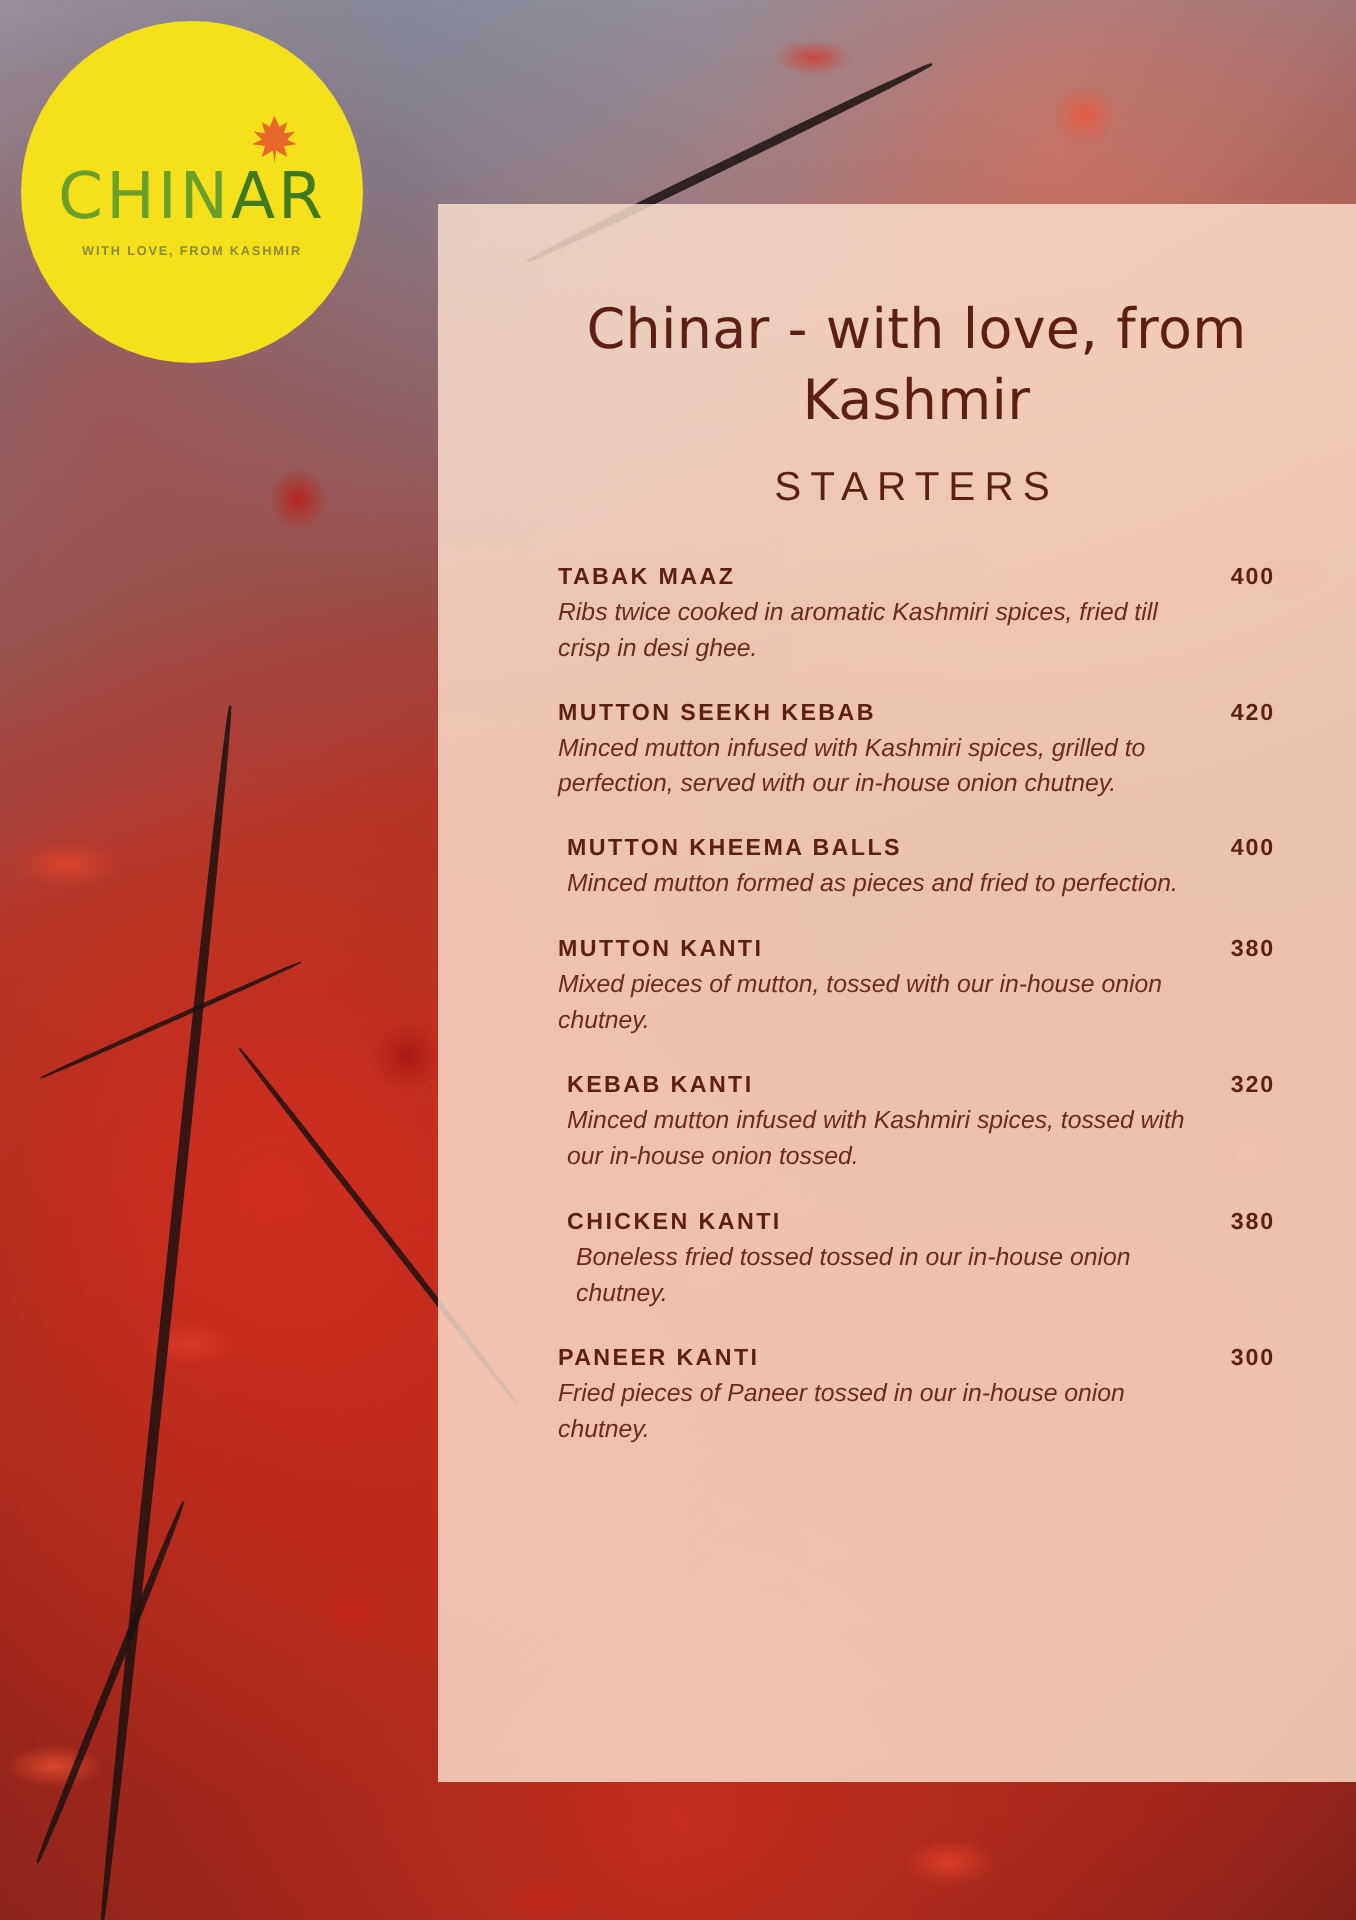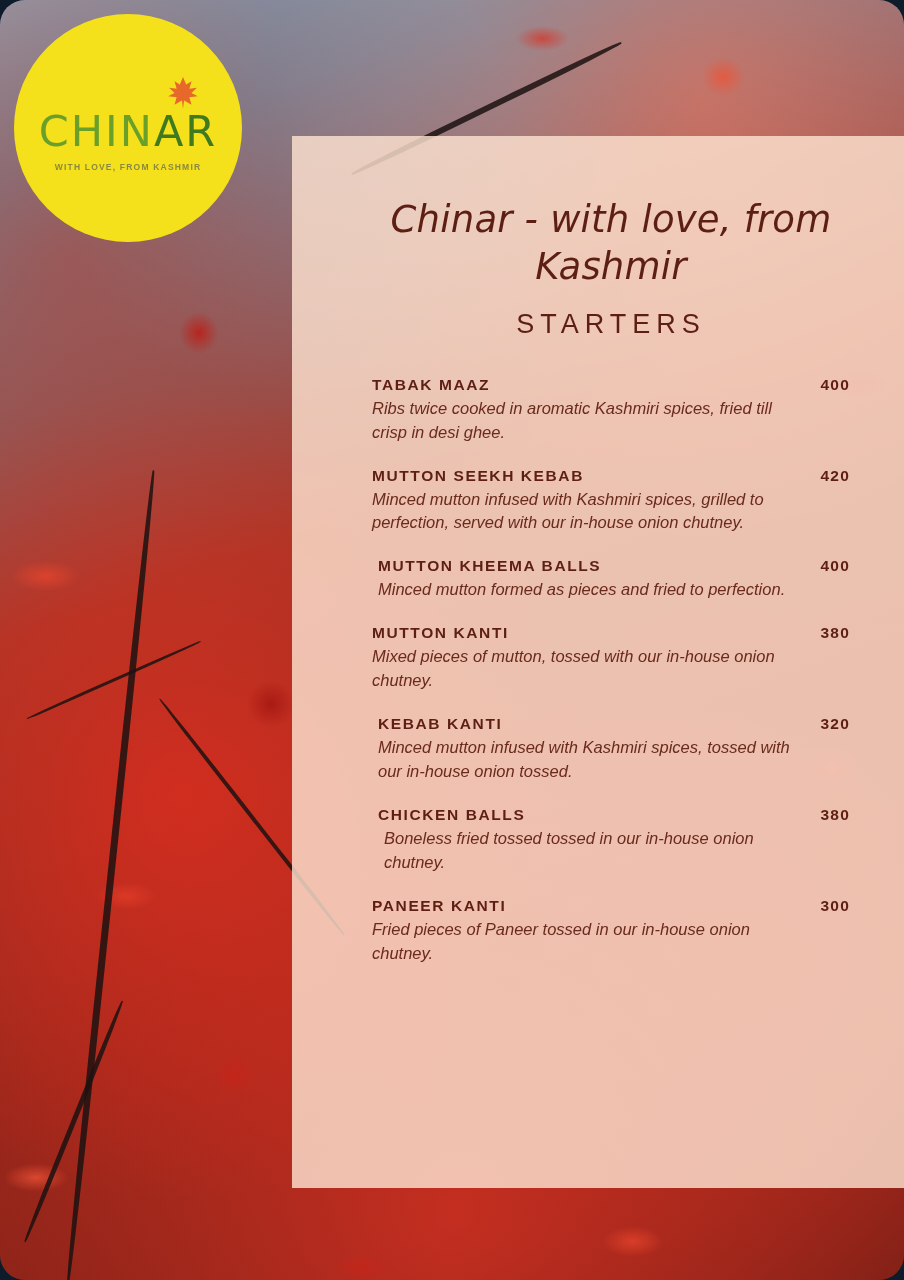--- a/index.html
+++ b/index.html
@@ -13,21 +13,20 @@
     font-family: "Liberation Sans", sans-serif;
     background: #0d1b2a;
   }
 
   #page {
     position: relative;
     width: 904px;
     height: 1280px;
     overflow: hidden;
     background: #1b2a38;
-    border-radius: 25px;
   }
 
   
   .bg-photo {
     position: absolute;
     inset: 0;
     background:
       radial-gradient(circle at 78% 8%, rgba(255,120,90,0.55) 0%, rgba(200,40,30,0.0) 32%),
       radial-gradient(circle at 20% 62%, rgba(225,45,30,0.75) 0%, rgba(150,20,15,0.0) 38%),
       radial-gradient(circle at 8% 20%, rgba(180,60,45,0.55) 0%, rgba(120,25,20,0.0) 35%),
@@ -124,21 +123,20 @@
   }
   .menu-title {
     font-family: "DejaVu Sans", sans-serif;
     font-weight: 400;
     font-size: 37px;
     line-height: 1.28;
     color: #5d1f14;
     text-align: center;
     margin: 0 0 10px 0;
     letter-spacing: 0.2px;
-    font-style: italic;
   }
   .menu-section {
     font-family: "Liberation Sans", sans-serif;
     font-size: 27px;
     letter-spacing: 6px;
     color: #5d1f14;
     text-align: center;
     margin: 18px 0 36px 0;
     font-weight: 400;
   }
@@ -239,21 +237,21 @@
       <div class="item indent-1">
         <div class="item-head">
           <span class="item-name">KEBAB KANTI</span>
           <span class="item-price">320</span>
         </div>
         <div class="item-desc">Minced mutton infused with Kashmiri spices, tossed with our in-house onion tossed.</div>
       </div>
 
       <div class="item indent-1">
         <div class="item-head">
-          <span class="item-name">CHICKEN BALLS</span>
+          <span class="item-name">CHICKEN KANTI</span>
           <span class="item-price">380</span>
         </div>
         <div class="item-desc indent-1">Boneless fried tossed tossed in our in-house onion chutney.</div>
       </div>
 
       <div class="item">
         <div class="item-head">
           <span class="item-name">PANEER KANTI</span>
           <span class="item-price">300</span>
         </div>

